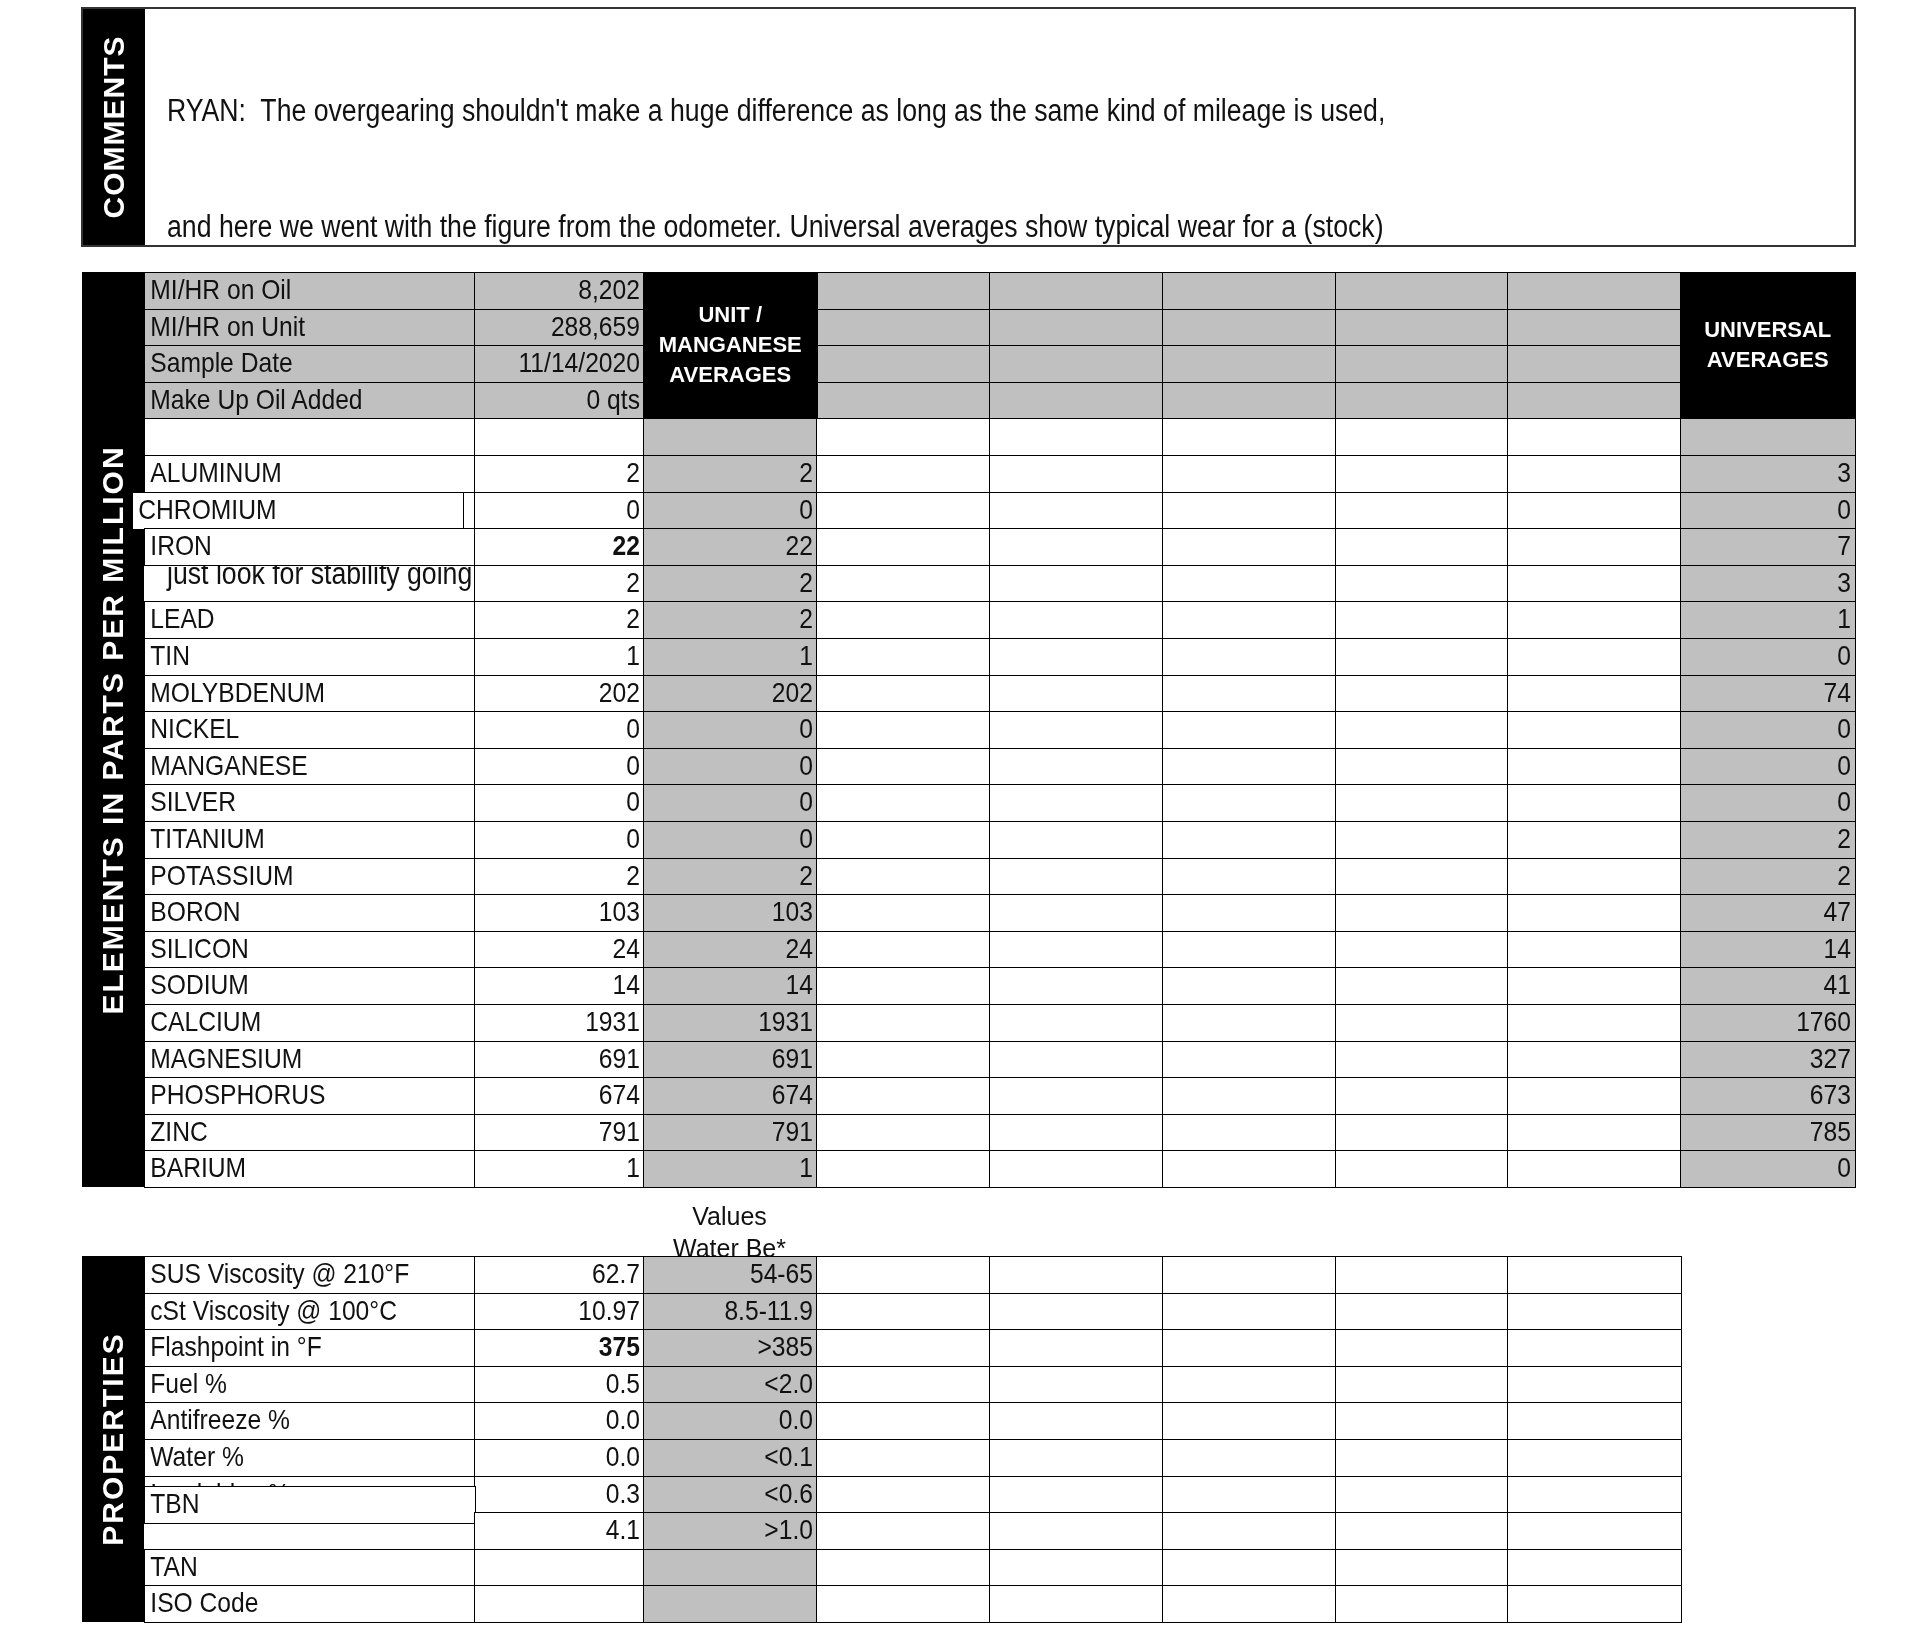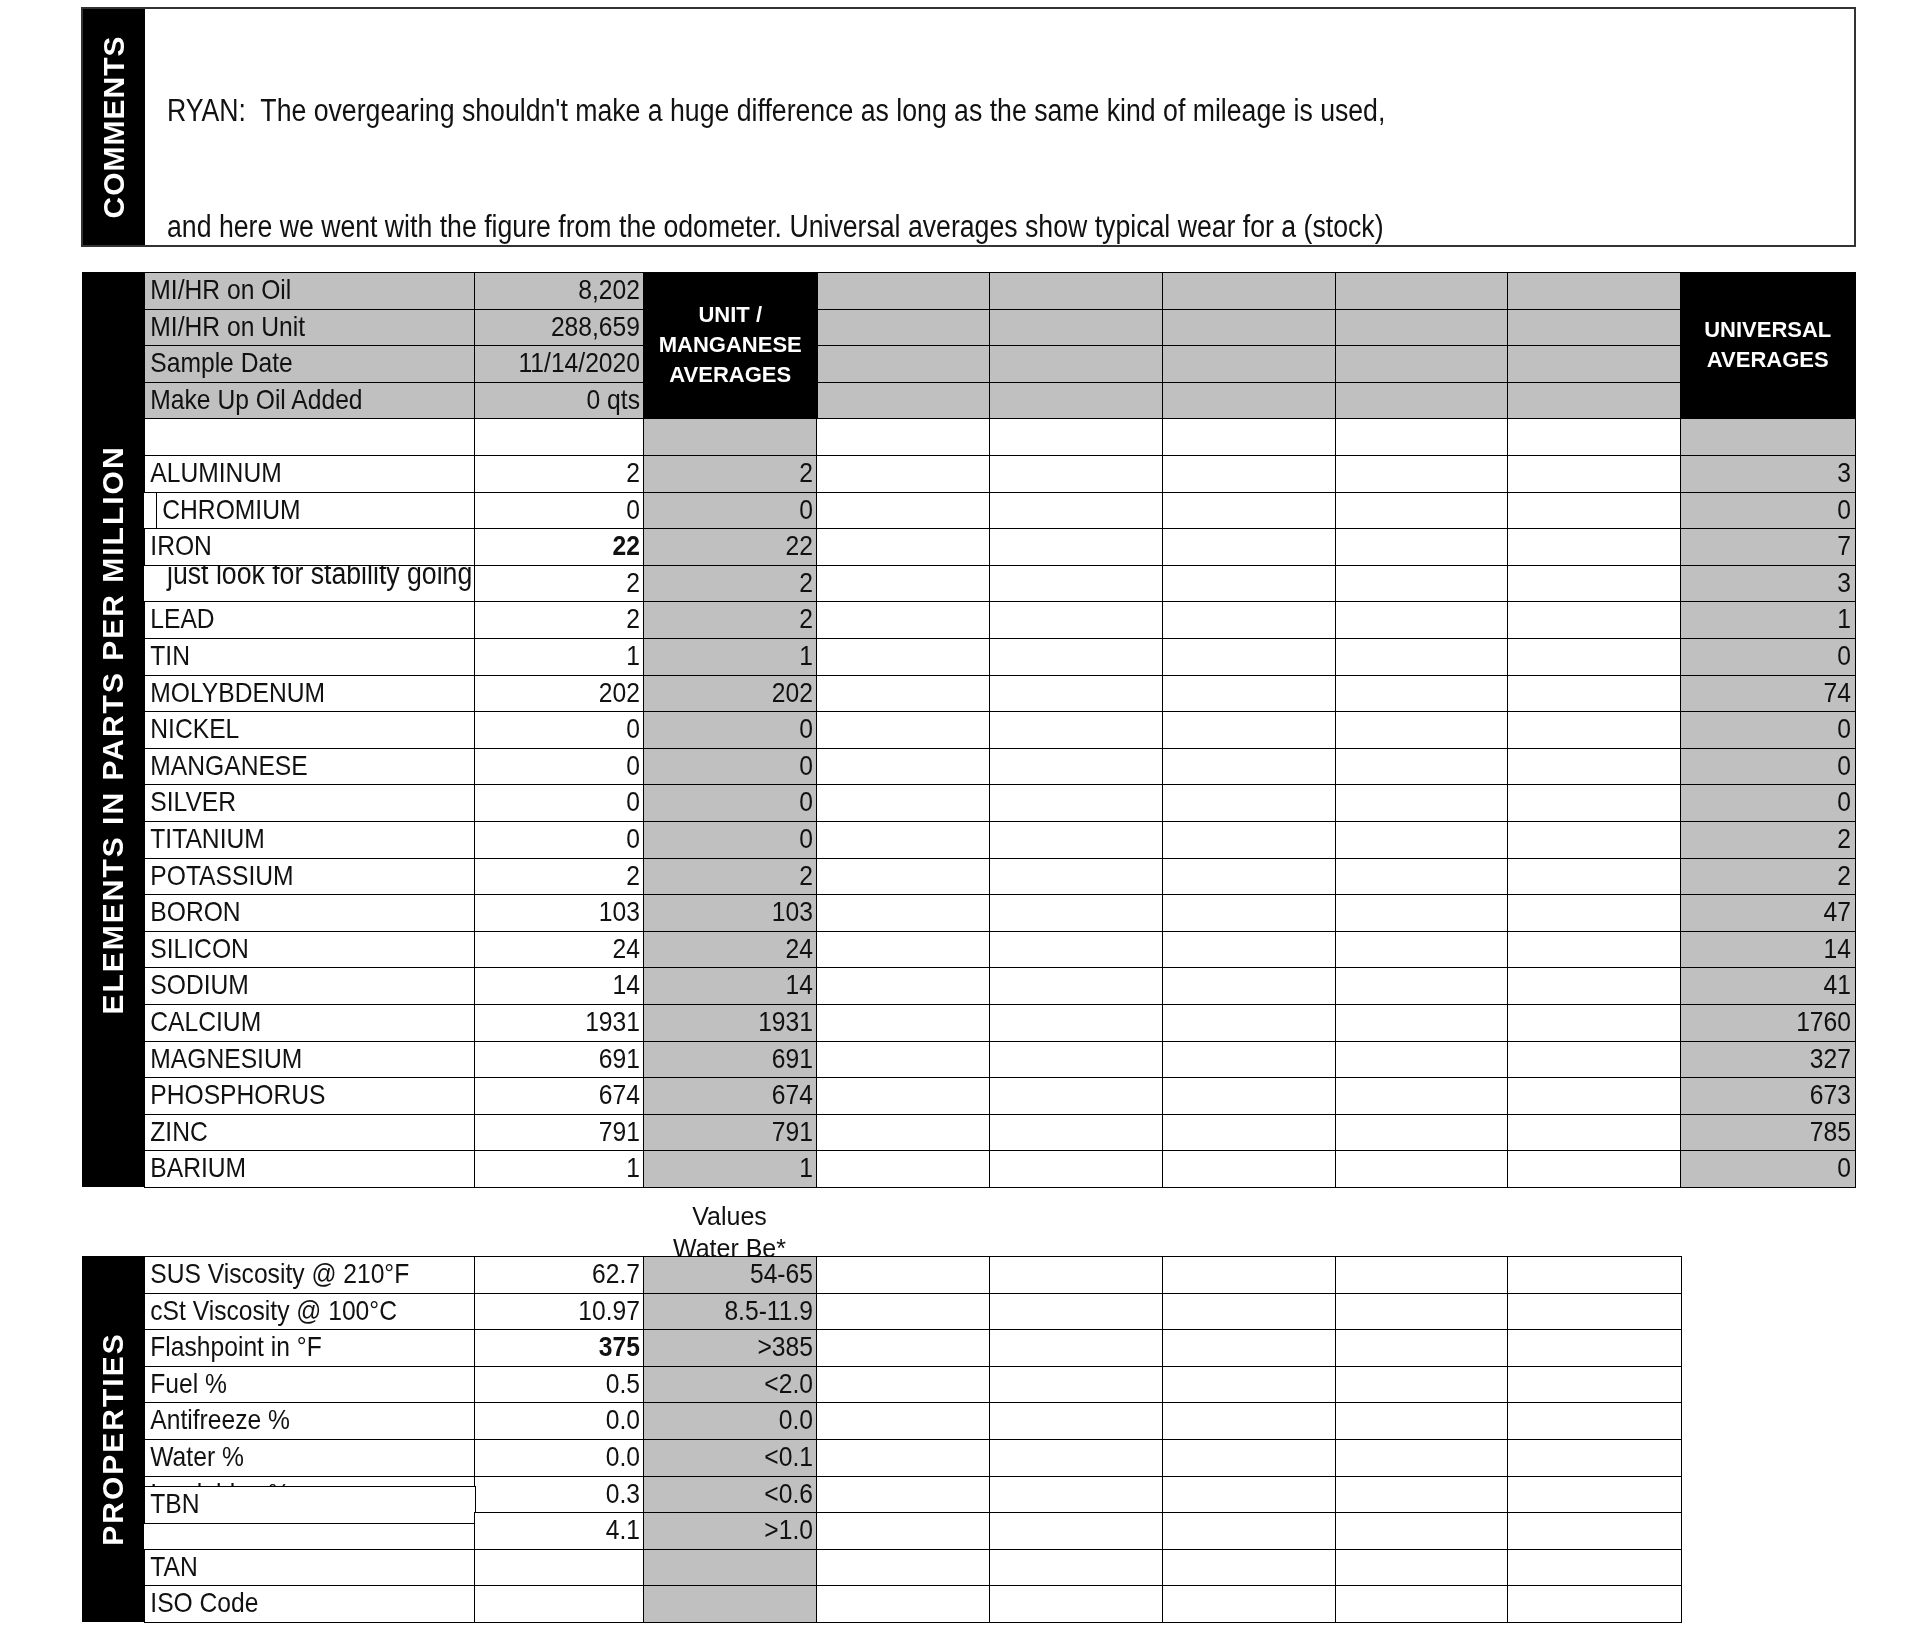--- a/index.html
+++ b/index.html
@@ -203,21 +203,21 @@
     </div>
     <div class="cell white " style="left: 1335px; top: 455px; width: 173.5px; height: 38.1px;">
       <span></span>
     </div>
     <div class="cell white " style="left: 1507px; top: 455px; width: 174.5px; height: 38.1px;">
       <span></span>
     </div>
     <div class="cell grey num " style="left: 1680px; top: 455px; width: 175.5px; height: 38.1px;">
       <span>3</span>
     </div>
-    <div class="cell white lbl " style="left: 156px; top: 491.6px; width: 331.5px; height: 38.1px;">
+    <div class="cell white lbl " style="left: 132px; top: 491.6px; width: 331.5px; height: 38.1px;">
       <span>CHROMIUM</span>
     </div>
     <div class="cell white num " style="left: 474px; top: 491.6px; width: 170.5px; height: 38.1px;">
       <span>0</span>
     </div>
     <div class="cell grey num " style="left: 643px; top: 491.6px; width: 174.5px; height: 38.1px;">
       <span>0</span>
     </div>
     <div class="cell white " style="left: 816px; top: 491.6px; width: 174.5px; height: 38.1px;">
       <span></span>

